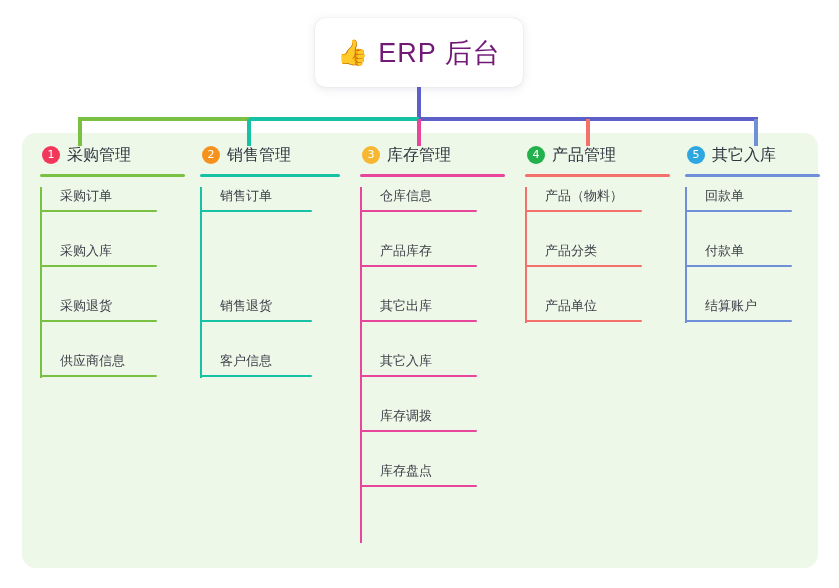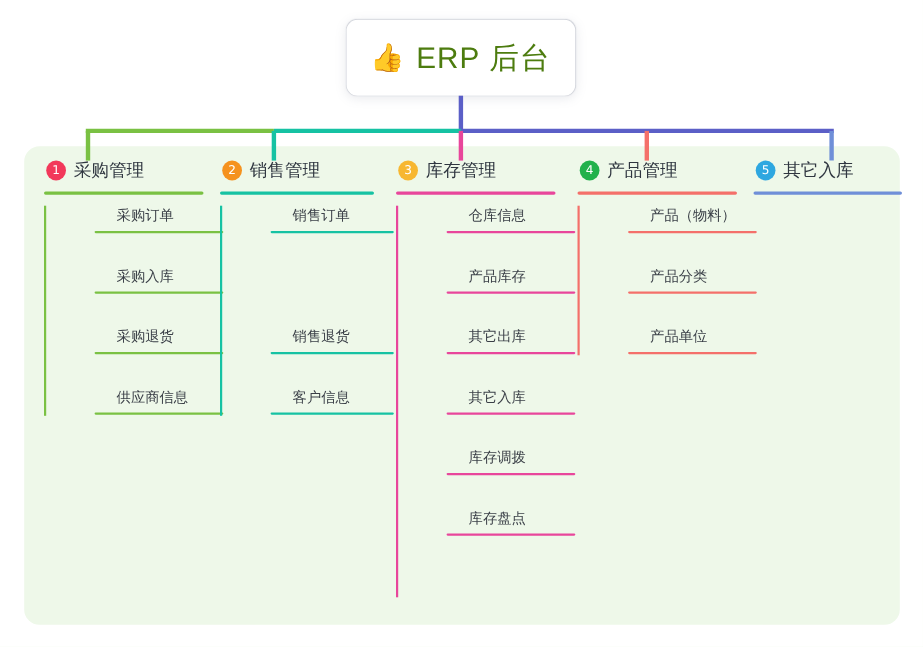--- a/index.html
+++ b/index.html
@@ -14,21 +14,21 @@
   
   .title-card{
     position:absolute;left:315px;top:18px;width:208px;height:69px;
     background:#ffffff;border-radius:10px;
     box-shadow:0 2px 10px rgba(120,130,150,.18),0 0 1px rgba(120,130,150,.35);
     display:flex;align-items:center;justify-content:center;gap:10px;
     box-sizing:border-box;
   }
   .title-emoji{font-size:25px;line-height:1;}
   .title-text{
-    font-size:27px;color:#4d7c0f;letter-spacing:1px;white-space:nowrap;
+    font-size:27px;color:#701a75;letter-spacing:1px;white-space:nowrap;
   }
 
   
   .wires{position:absolute;left:0;top:0;width:839px;height:588px;pointer-events:none;}
 
   
   .panel{
     position:absolute;left:22px;top:133px;width:796px;height:435px;
     background:#eef8e9;border-radius:14px;
   }
@@ -43,21 +43,21 @@
     width:18px;height:18px;border-radius:50%;
     color:#ffffff;font-size:11px;line-height:18px;text-align:center;
     flex:0 0 auto;font-family:"DejaVu Sans",sans-serif;
   }
   .col-title{font-size:16px;color:#2f3640;white-space:nowrap;}
   .head-rule{height:3px;border-radius:2px;margin-top:6px;}
 
   
   .leaves{position:relative;margin-top:0;}
   .spine{position:absolute;left:0;top:0;width:2px;}
-  .leaf{position:relative;margin-left:46px;}
+  .leaf{position:relative;}
   .leaf-label{
     font-size:13px;color:#3a3f47;white-space:nowrap;
     padding-left:20px;padding-bottom:5px;
   }
   .leaf-rule{height:2px;border-radius:1px;margin-left:0;}
 
   .emoji-fallback{font-family:"DejaVu Sans",sans-serif;}
 </style>
 </head>
 <body>
@@ -192,15 +192,30 @@
             <div class="leaf-rule" style="background: rgb(244, 112, 106); width: 117px;"></div>
           </div>
         </div>
       </div>
       <div class="col" style="left: 685px; width: 135px;">
         <div class="col-head">
           <span class="badge" style="background: rgb(46, 167, 224);">5</span>
           <span class="col-title">其它入库</span>
         </div>
         <div class="head-rule" style="background: rgb(111, 143, 216); width: 135px;"></div>
+        <div class="leaves" style="position: relative; height: 140px; margin-top: 10px;">
+          <div class="spine" style="background: rgb(111, 143, 216); height: 136px;"></div>
+          <div class="leaf" style="position: absolute; left: 0px; top: 0px; width: 115px;">
+            <div class="leaf-label">回款单</div>
+            <div class="leaf-rule" style="background: rgb(111, 143, 216); width: 107px;"></div>
+          </div>
+          <div class="leaf" style="position: absolute; left: 0px; top: 55px; width: 115px;">
+            <div class="leaf-label">付款单</div>
+            <div class="leaf-rule" style="background: rgb(111, 143, 216); width: 107px;"></div>
+          </div>
+          <div class="leaf" style="position: absolute; left: 0px; top: 110px; width: 115px;">
+            <div class="leaf-label">结算账户</div>
+            <div class="leaf-rule" style="background: rgb(111, 143, 216); width: 107px;"></div>
+          </div>
+        </div>
       </div>
     </div>
 </div>
 
 </body></html>

